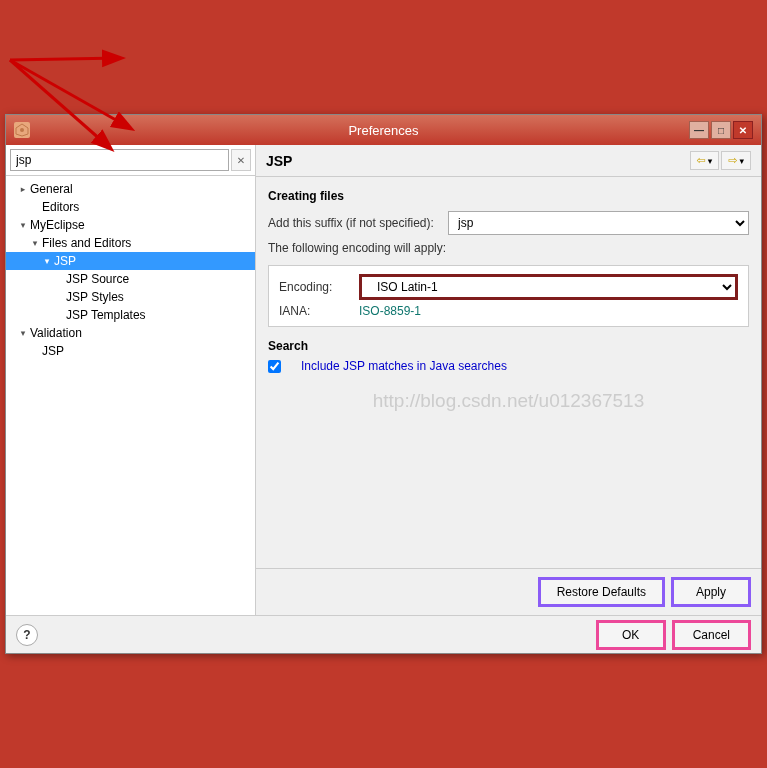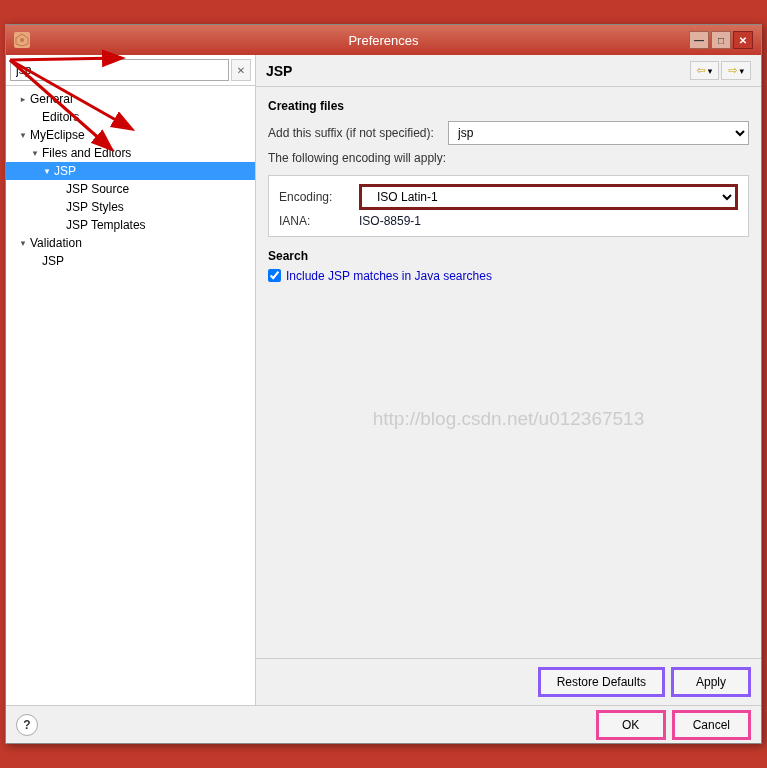--- a/index.html
+++ b/index.html
@@ -8,21 +8,21 @@
       font-size: 12px;
       background: #c0392b;
       display: flex;
       justify-content: center;
       align-items: center;
       width: 767px;
       height: 768px;
     }
     .window {
       width: 757px;
-      height: 720px;
+      height: 540px;
       background: #f0f0f0;
       border: 1px solid #888;
       display: flex;
       flex-direction: column;
       box-shadow: 2px 2px 8px rgba(0,0,0,0.4);
     }
     .title-bar {
       background: linear-gradient(to bottom, #d4705a, #c0392b);
       color: white;
       padding: 6px 8px;
@@ -239,35 +239,36 @@
       font-size: 12px;
     }
     .encoding-select {
       flex: 1;
       padding: 2px 11px;
       border: 3px solid #7f1d1d;
       background: white;
       font-size: 12px;
     }
     .encoding-value {
-      color: #0f172a;
+      color: #0f766e;
       font-size: 12px;
     }
     .search-section {
       margin-top: 4px;
     }
     .search-section-label {
       font-size: 12px;
       font-weight: bold;
       color: #000;
       margin-bottom: 6px;
     }
     .checkbox-row {
       display: flex;
-      gap: 5px;
+      align-items: center;
+      gap: 20px;
     }
     .checkbox-row input[type=checkbox] {
       width: 13px;
       height: 13px;
     }
     .checkbox-label {
       font-size: 12px;
       color: #0000cc;
     }
     .watermark {

